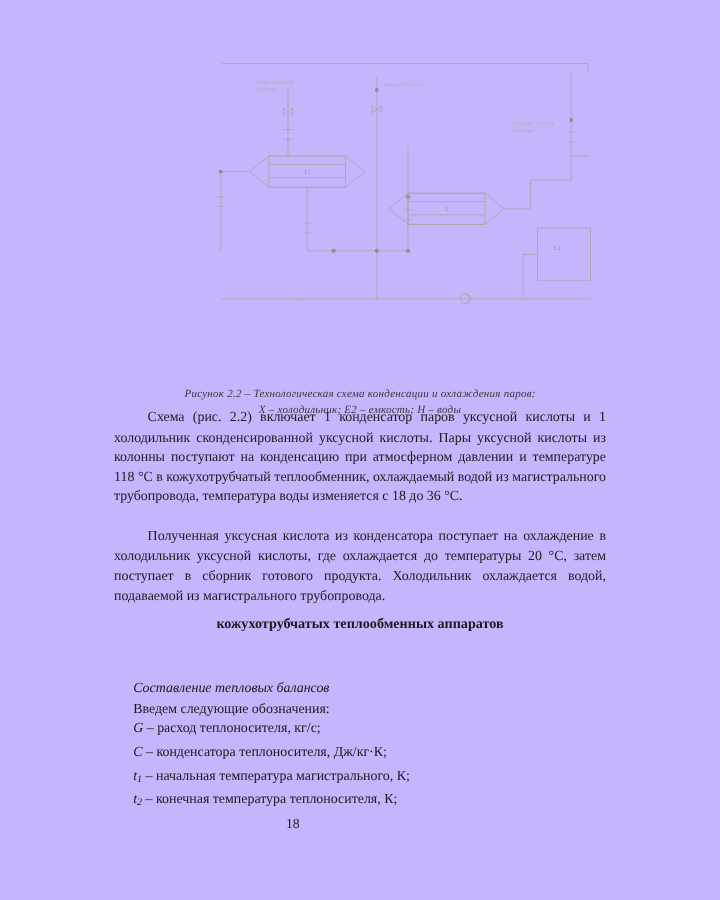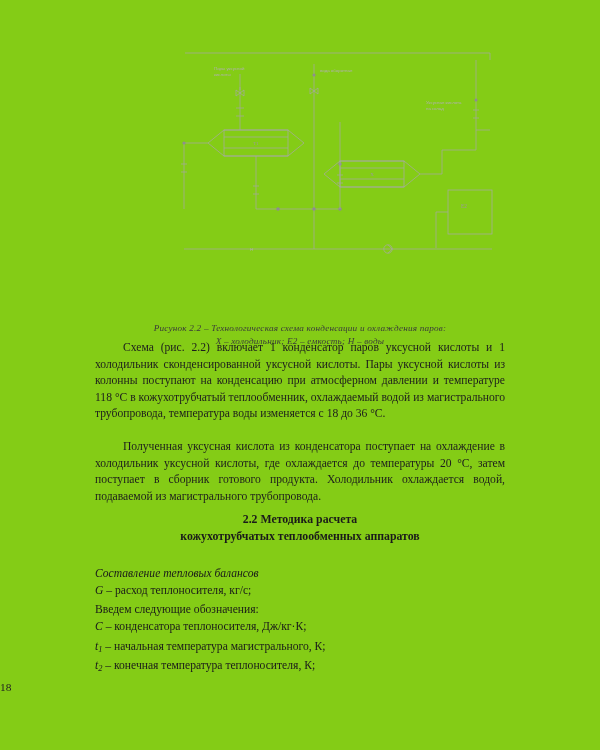--- a/index.html
+++ b/index.html
@@ -13,21 +13,21 @@
     height: 750px;
     overflow: hidden;
     font-family: "Liberation Serif", "DejaVu Serif", serif;
     color: #1a1a1a;
     position: relative;
   }
   .page {
     position: relative;
     width: 600px;
     height: 750px;
-    background: #84cc16;
+    background: #c4b5fd;
     box-sizing: border-box;
   }
 
   
   .figure-block {
     position: absolute;
     left: 0;
     top: 44px;
     width: 600px;
     height: 230px;
@@ -93,35 +93,36 @@
 
   
   .definitions {
     position: absolute;
     left: 95px;
     top: 566px;
     width: 410px;
     font-size: 11.6px;
     line-height: 16.6px;
   }
-  .definitions .def-line { display: block; white-space: nowrap; }
+  .definitions .def-line { display: block; white-space: nowrap; margin-left: 16px; }
   .definitions .italic-head { font-style: italic; }
   .var { font-style: italic; }
   .var sub {
     font-style: italic;
     font-size: 0.72em;
     vertical-align: -0.25em;
   }
 
   
   .page-number {
     position: absolute;
     left: 0;
     top: 681px;
     width: 488px;
+    text-align: center;
     font-size: 11.4px;
     color: #222;
   }
 </style>
 </head>
 <body>
 
 <div class="page">
 
   <div class="figure-block">
@@ -236,32 +237,31 @@
       <span class="cap-line">Х – холодильник; Е2 – емкость; Н – воды</span>
     </div>
   </div>
 
   <div class="body-text">
     <p class="para">Схема (рис. 2.2) включает 1 конденсатор паров уксусной кислоты и 1 холодильник сконденсированной уксусной кислоты. Пары уксусной кислоты из колонны поступают на конденсацию при атмосферном давлении и температуре 118 °С в кожухотрубчатый теплообменник, охлаждаемый водой из магистрального трубопровода, температура воды изменяется с 18 до 36 °С.</p>
     <p class="para">Полученная уксусная кислота из конденсатора поступает на охлаждение в холодильник уксусной кислоты, где охлаждается до температуры 20 °С, затем поступает в сборник готового продукта. Холодильник охлаждается водой, подаваемой из магистрального трубопровода.</p>
   </div>
 
   <div class="section-heading">
-    <span class="h-line">2.2 Методика расчета</span>
     <span class="h-line">кожухотрубчатых теплообменных аппаратов</span>
   </div>
 
   <div class="definitions">
     <span class="def-line italic-head">Составление тепловых балансов</span>
+    <span class="def-line">Введем следующие обозначения:</span>
+
     <span class="def-line">
       <span class="var">G</span><span class="var"><sub></sub></span><span> – расход теплоносителя, кг/с;</span>
     </span>
 
-    <span class="def-line">Введем следующие обозначения:</span>
-
     <span class="def-line">
       <span class="var">C</span><span class="var"><sub></sub></span><span> – конденсатора теплоносителя, Дж/кг·К;</span>
     </span>
 
     <span class="def-line">
       <span class="var">t</span><span class="var"><sub>1</sub></span><span> – начальная температура магистрального, К;</span>
     </span>
 
     <span class="def-line">
       <span class="var">t</span><span class="var"><sub>2</sub></span><span> – конечная температура теплоносителя, К;</span>

